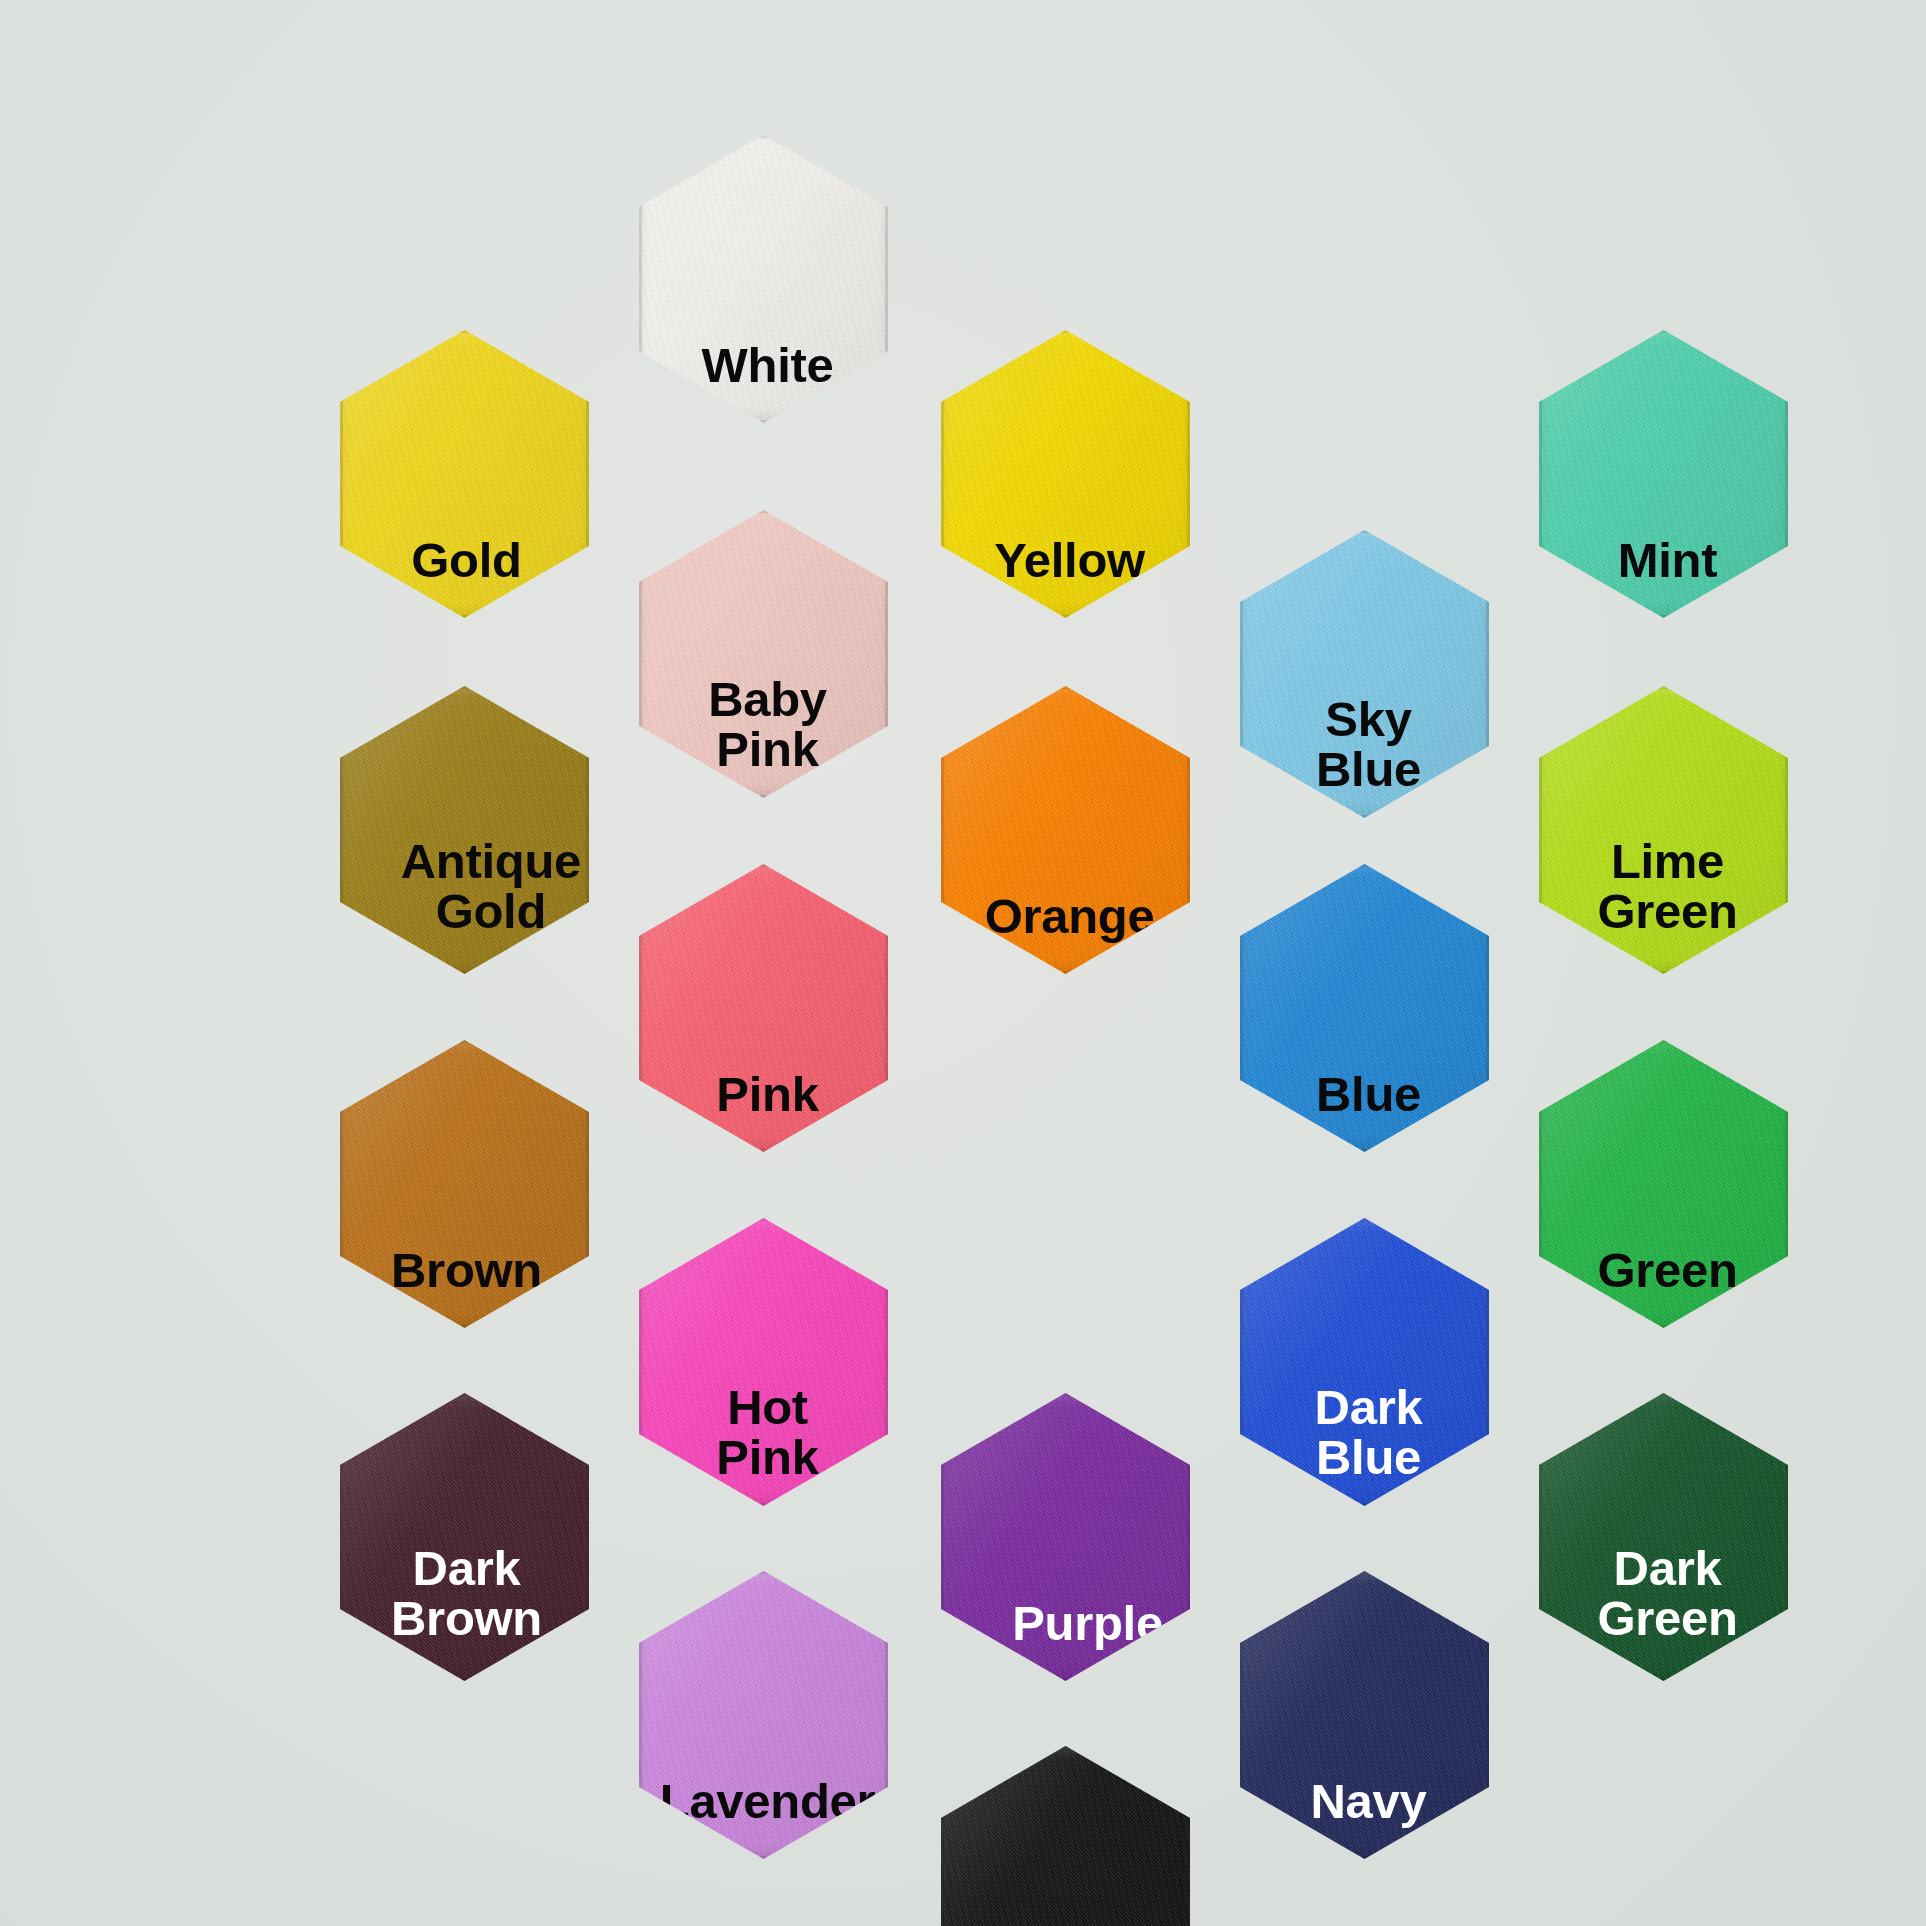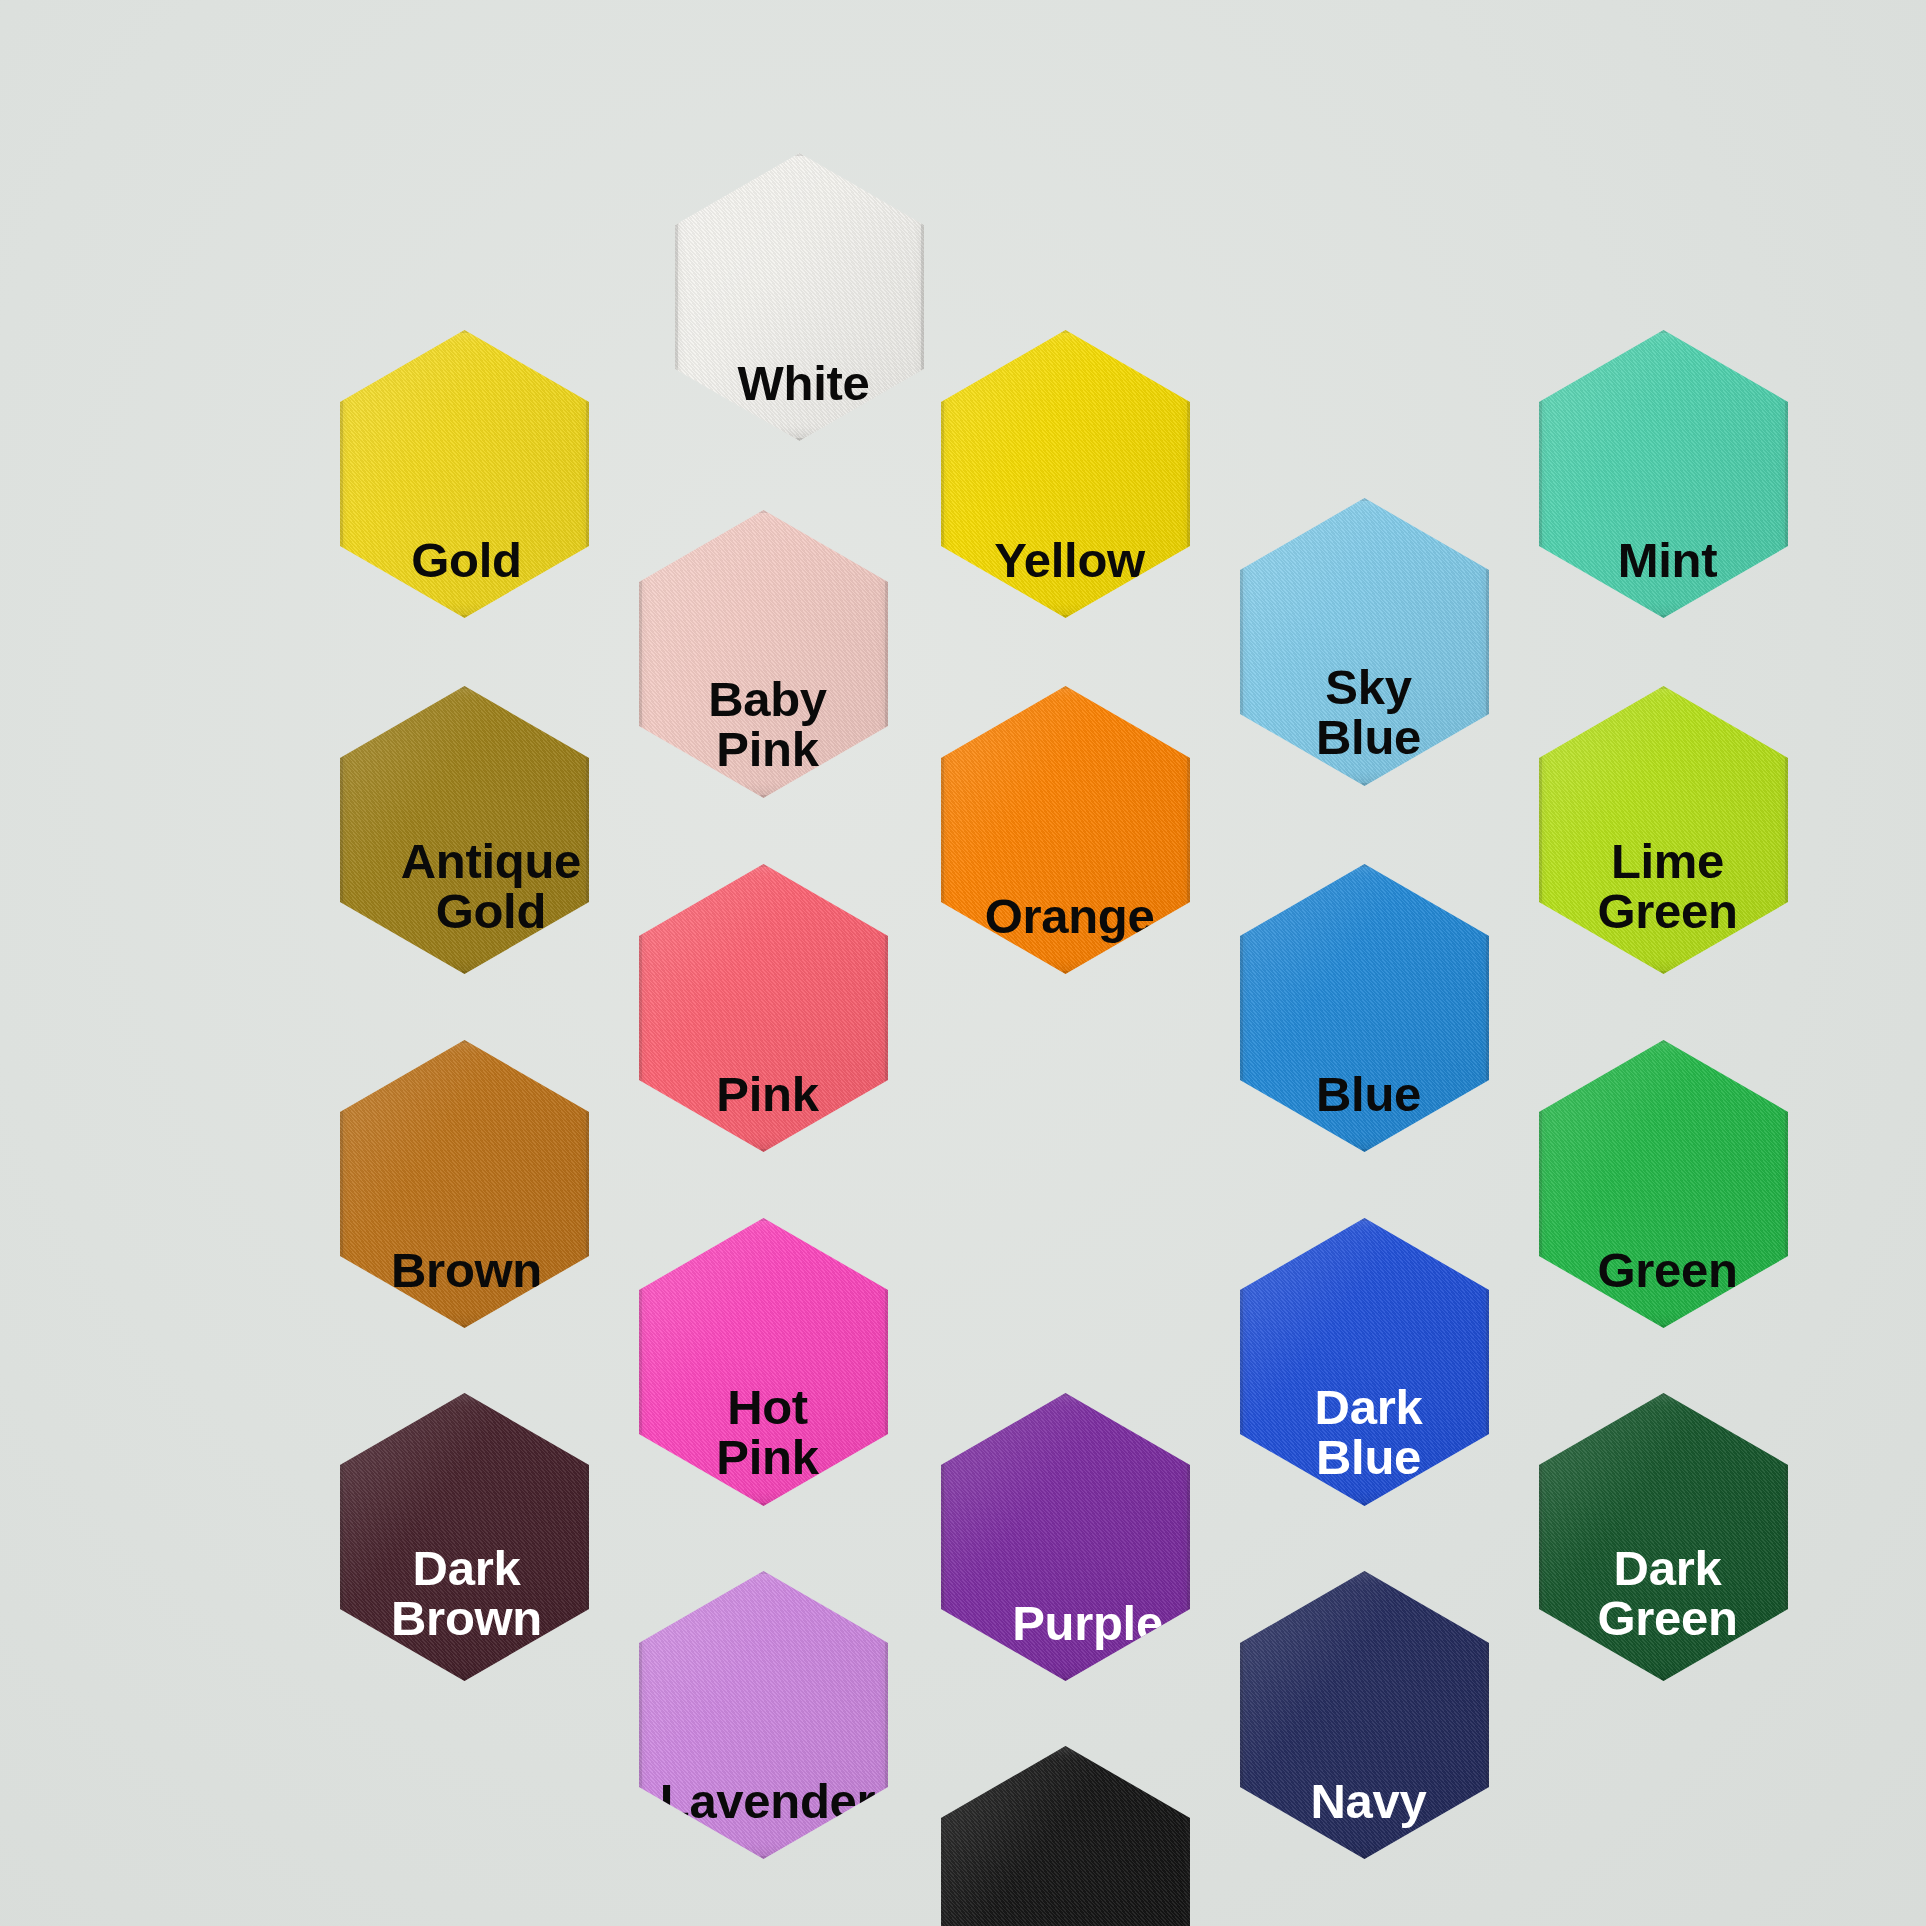--- a/index.html
+++ b/index.html
@@ -64,41 +64,41 @@
   
   .hex .hex-label { transform: translate(var(--lx, 0px), var(--ly, 0px)); }
 </style>
 </head>
 <body>
 
 <div id="board">
     <div class="hex dark-text" style="left: 340px; top: 330px; background: rgb(242, 217, 27);">
       <span class="hex-label" style="--lx: 2px; --ly: 87px;">Gold</span>
     </div>
-    <div class="hex dark-text" style="left: 639px; top: 153px; background: rgb(244, 243, 239); margin-left: 36px;">
+    <div class="hex dark-text" style="left: 639px; top: 135px; background: rgb(244, 243, 239);">
       <span class="hex-label" style="--lx: 4px; --ly: 87px;">White</span>
     </div>
     <div class="hex dark-text" style="left: 941px; top: 330px; background: rgb(245, 219, 0);">
       <span class="hex-label" style="--lx: 4px; --ly: 87px;">Yellow</span>
     </div>
     <div class="hex dark-text" style="left: 1539px; top: 330px; background: rgb(78, 209, 173);">
       <span class="hex-label" style="--lx: 4px; --ly: 87px;">Mint</span>
     </div>
     <div class="hex dark-text" style="left: 639px; top: 510px; background: rgb(243, 203, 196);">
       <span class="hex-label" style="--lx: 4px; --ly: 71px;">Baby
 Pink</span>
     </div>
     <div class="hex dark-text" style="left: 340px; top: 686px; background: rgb(156, 127, 24); justify-content: flex-end;">
       <span class="hex-label" style="--lx: 2px; --ly: 57px;">Antique
 Gold</span>
     </div>
     <div class="hex dark-text" style="left: 941px; top: 686px; background: rgb(252, 129, 0);">
       <span class="hex-label" style="--lx: 4px; --ly: 87px;">Orange</span>
     </div>
-    <div class="hex dark-text" style="left: 1240px; top: 498px; background: rgb(129, 203, 233);">
+    <div class="hex dark-text" style="left: 1240px; top: 530px; background: rgb(129, 203, 233);">
       <span class="hex-label" style="--lx: 4px; --ly: 71px;">Sky
 Blue</span>
     </div>
     <div class="hex dark-text" style="left: 1539px; top: 686px; background: rgb(181, 224, 24);">
       <span class="hex-label" style="--lx: 4px; --ly: 57px;">Lime
 Green</span>
     </div>
     <div class="hex dark-text" style="left: 639px; top: 864px; background: rgb(252, 97, 113);">
       <span class="hex-label" style="--lx: 4px; --ly: 87px;">Pink</span>
     </div>

